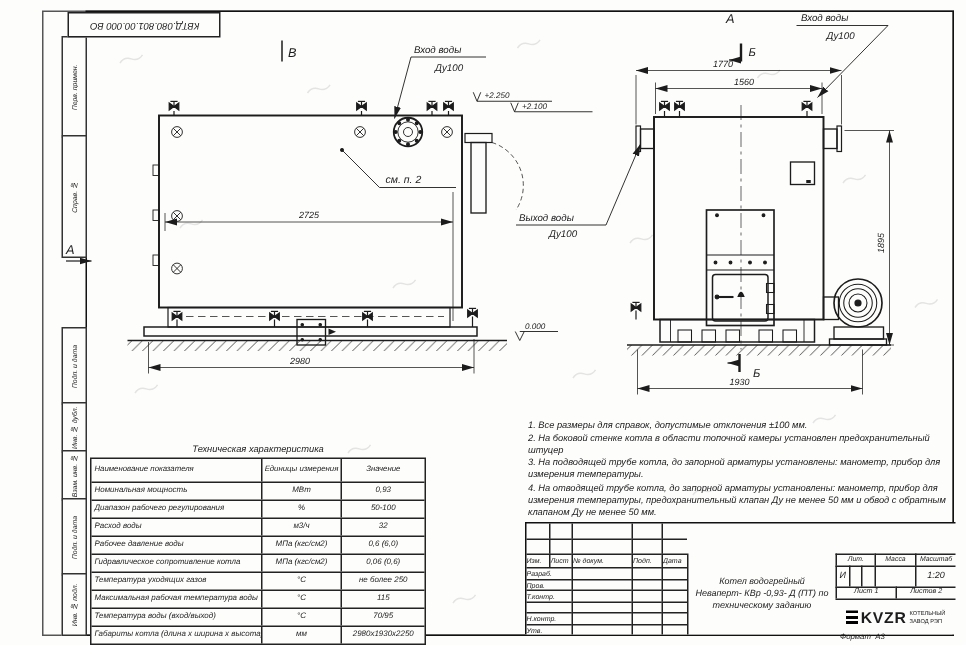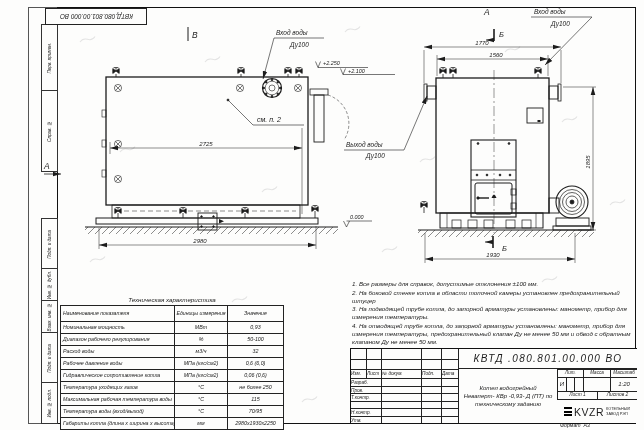--- a/index.html
+++ b/index.html
@@ -35,21 +35,21 @@
   .tb .abs{position:absolute;}
   .cellrow{display:flex;}
   .cell{border-left:1px solid #222;border-top:1px solid #222;overflow:hidden;white-space:nowrap;}
   .doc-cell{left:107px;top:0;width:179px;height:20px;border-left:1px solid #222;border-bottom:1px solid #222;
             display:flex;align-items:center;justify-content:center;font-size:10px;letter-spacing:1.4px;}
   .name-cell{left:107px;top:20px;width:99px;height:54px;border-left:1px solid #222;display:flex;flex-direction:column;
              align-items:center;justify-content:center;font-size:6px;line-height:1.35;text-align:center;}
   .small{font-size:4.7px;line-height:7px;}
   .logo{display:flex;align-items:center;justify-content:center;gap:2px;height:100%;}
   .logo-bars{width:8px;height:9px;background:linear-gradient(#000 0 2px,transparent 2px 3.5px,#000 3.5px 5.5px,transparent 5.5px 7px,#000 7px 9px);}
-  .logo-main{font-size:10.5px;font-weight:normal;font-style:normal;letter-spacing:.5px;}
+  .logo-main{font-size:10.5px;font-weight:bold;font-style:normal;letter-spacing:.5px;}
   .logo-sub{font-size:3.8px;line-height:4.2px;font-style:normal;}
   .format{position:absolute;left:560px;top:422px;font-size:5.2px;font-style:italic;}
   svg{position:absolute;left:0;top:0;pointer-events:none;}
   svg text{font-family:"Liberation Sans","DejaVu Sans",sans-serif;font-style:italic;}
 </style>
 </head>
 <body>
 
 <div class="sheet">
 
@@ -411,23 +411,20 @@
       </div>
       <div class="cellrow" style="height:10px;">
         <div class="cell" style="width:15px;border-left:none;"></div>
           <div class="cell" style="width:15px;"></div>
           <div class="cell" style="width:40px;"></div>
           <div class="cell" style="width:20px;"></div>
           <div class="cell" style="width:17px;"></div>
       </div>
     </div>
 
-    <div class="abs doc-cell">
-      <span>КВТД .080.801.00.000 ВО</span>
-    </div>
 
     <div class="abs" style="left:0;top:20px;width:107px;height:54px;">
       <div class="cellrow small" style="height:9px;">
         <div class="cell" style="width:15px;border-left:none;">Изм.</div>
         <div class="cell" style="width:15px;">Лист</div>
         <div class="cell" style="width:40px;">№ докум.</div>
         <div class="cell" style="width:20px;">Подп.</div>
         <div class="cell" style="width:17px;">Дата</div>
       </div>
       <div class="cellrow small" style="height:7.5px;">

